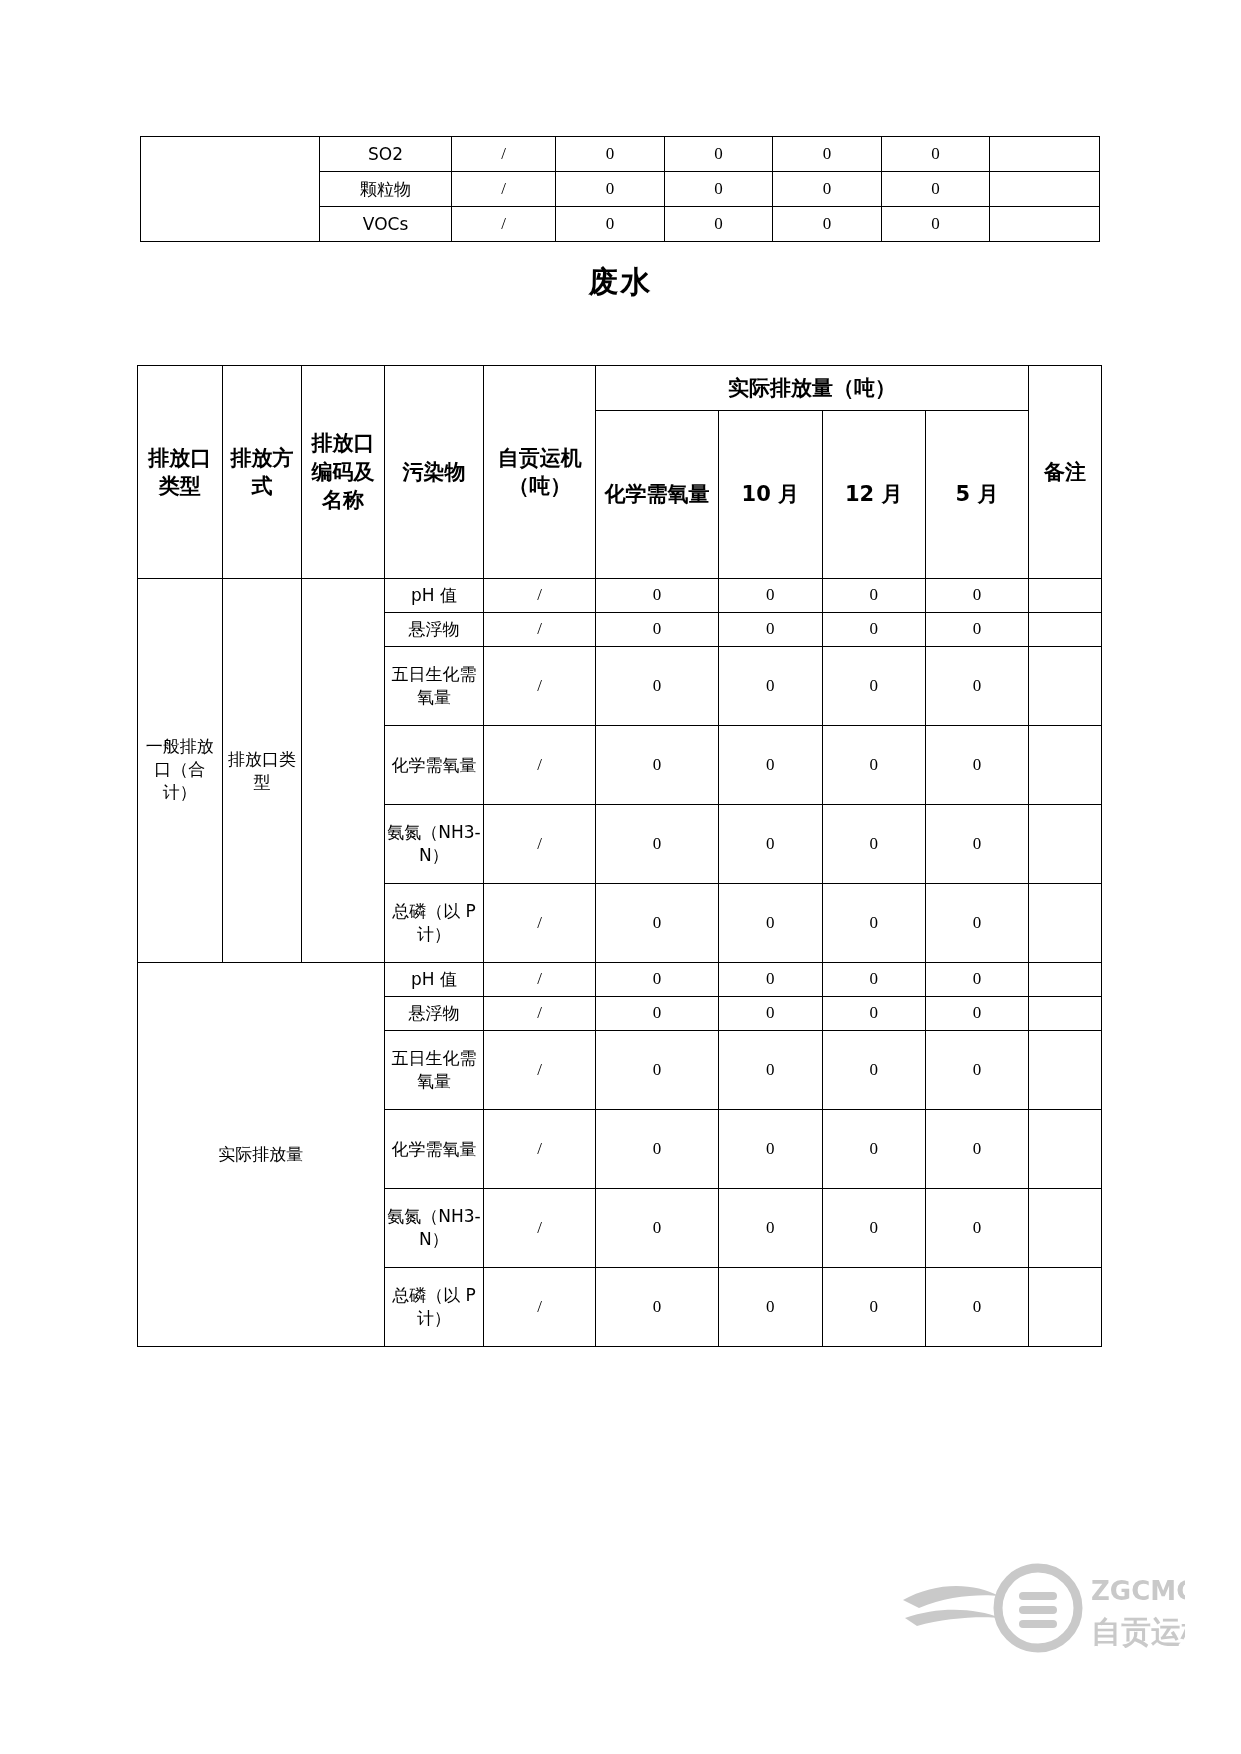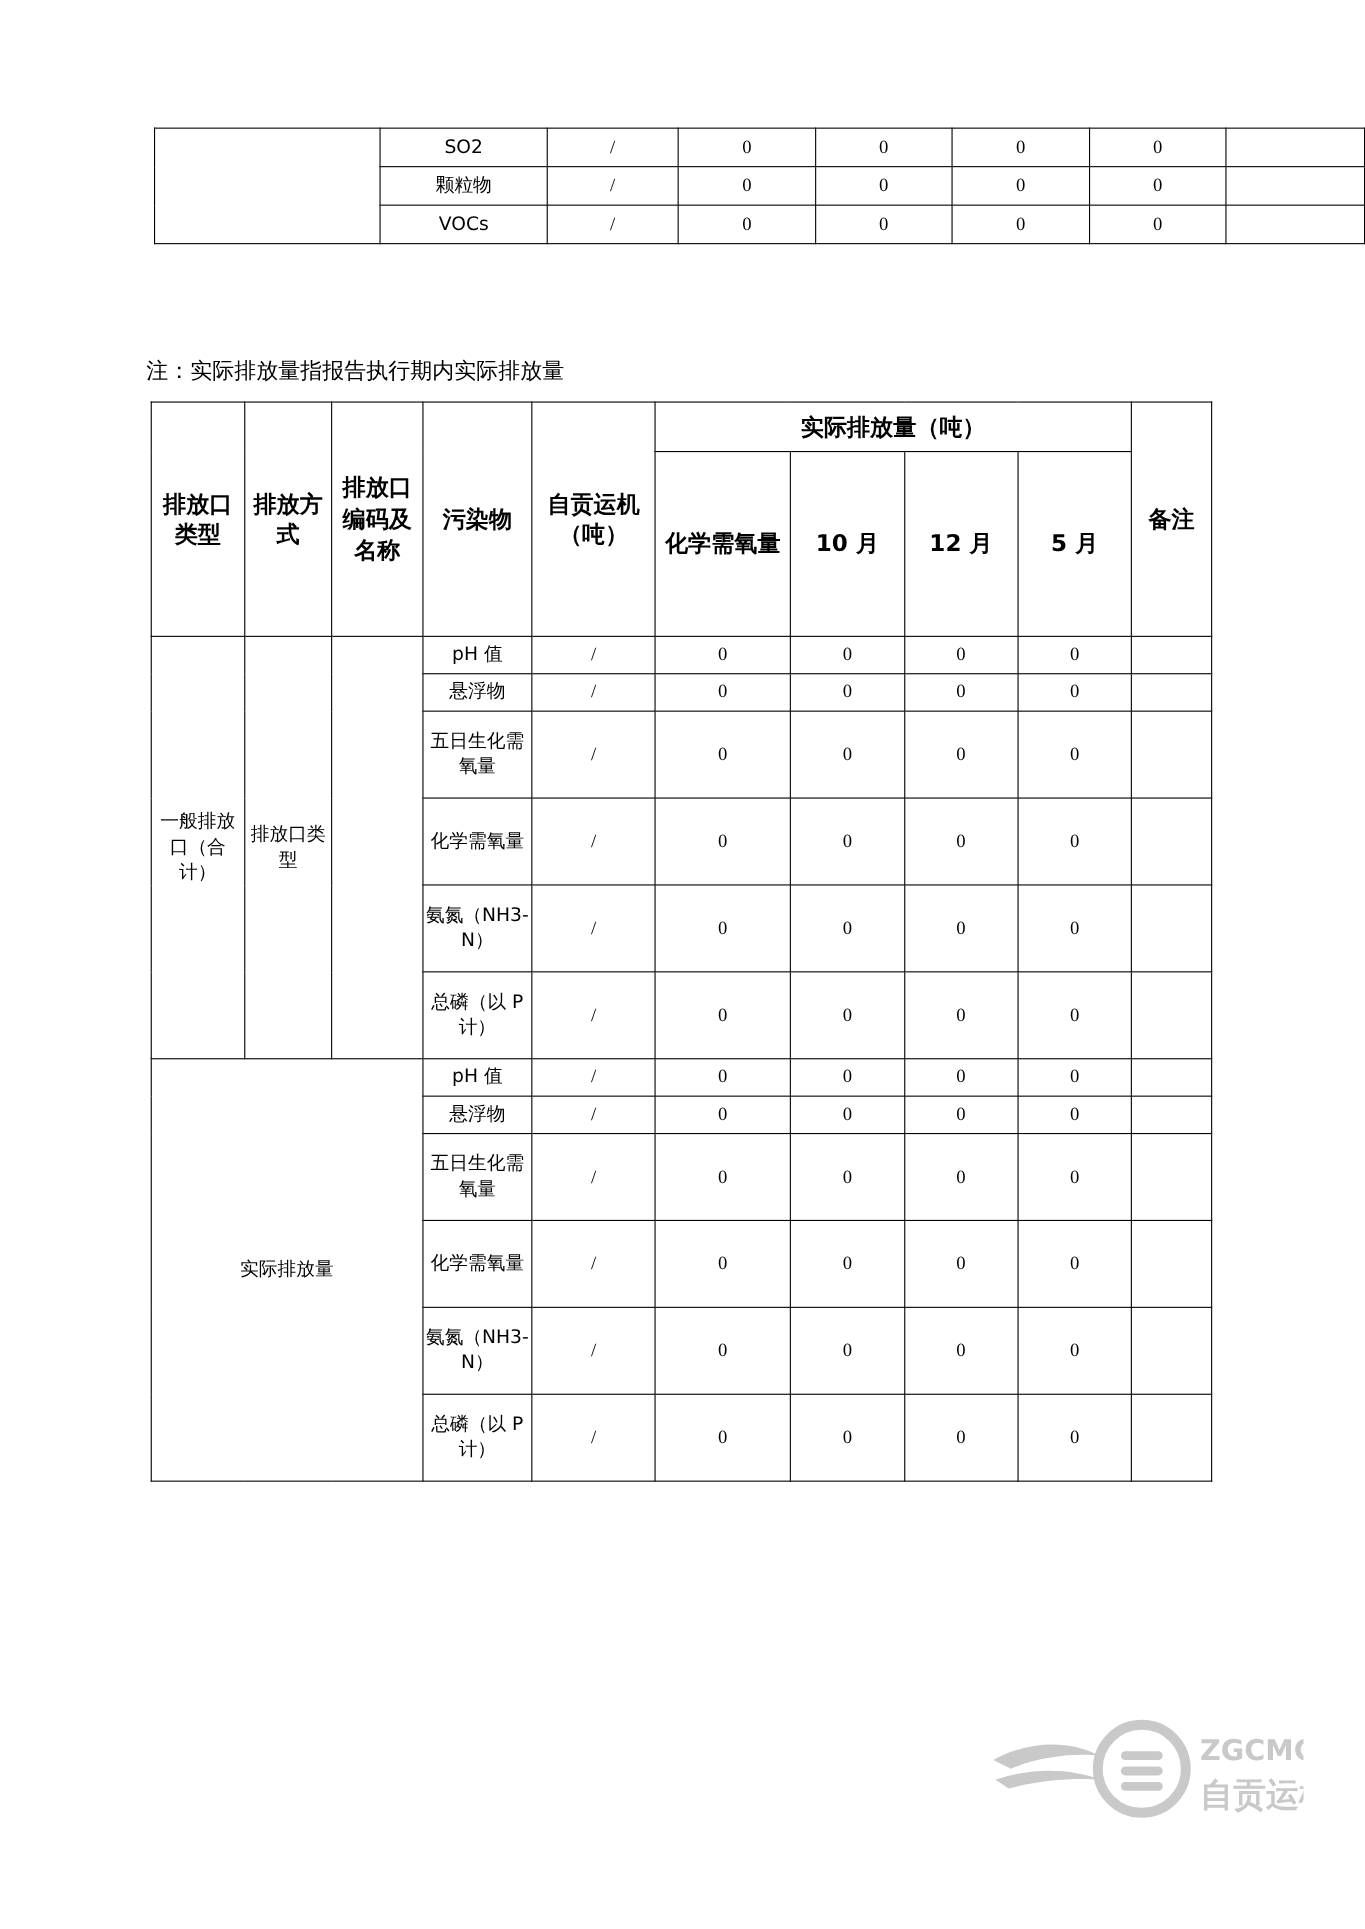--- a/index.html
+++ b/index.html
@@ -19,22 +19,22 @@
     position: relative;
     width: 1241px;
     height: 1754px;
     box-sizing: border-box;
   }
 
   
   .top-table-wrap {
     position: absolute;
     left: 140px;
-    top: 116px;
-    width: 1101px;
+    top: 136px;
+    width: 960px;
   }
   table.doc {
     border-collapse: collapse;
     table-layout: fixed;
     width: 100%;
   }
   table.doc td, table.doc th {
     border: 1px solid #000000;
     text-align: center;
     vertical-align: middle;
@@ -167,22 +167,22 @@
           <td class="num">0</td>
           <td class="num">0</td>
           <td class="num">0</td>
           <td class="num">0</td>
           <td></td>
         </tr>
       </tbody>
     </table>
   </div>
 
-
-  <div class="note">注：实际排放量指报告执行期内实际排放量</div>
+  <div class="section-title">废水</div>
+
 
   <div class="main-table-wrap">
     <table class="doc">
       <colgroup>
         <col style="width:72px">
         <col style="width:68px">
         <col style="width:70px">
         <col style="width:85px">
         <col style="width:95px">
         <col style="width:105px">

